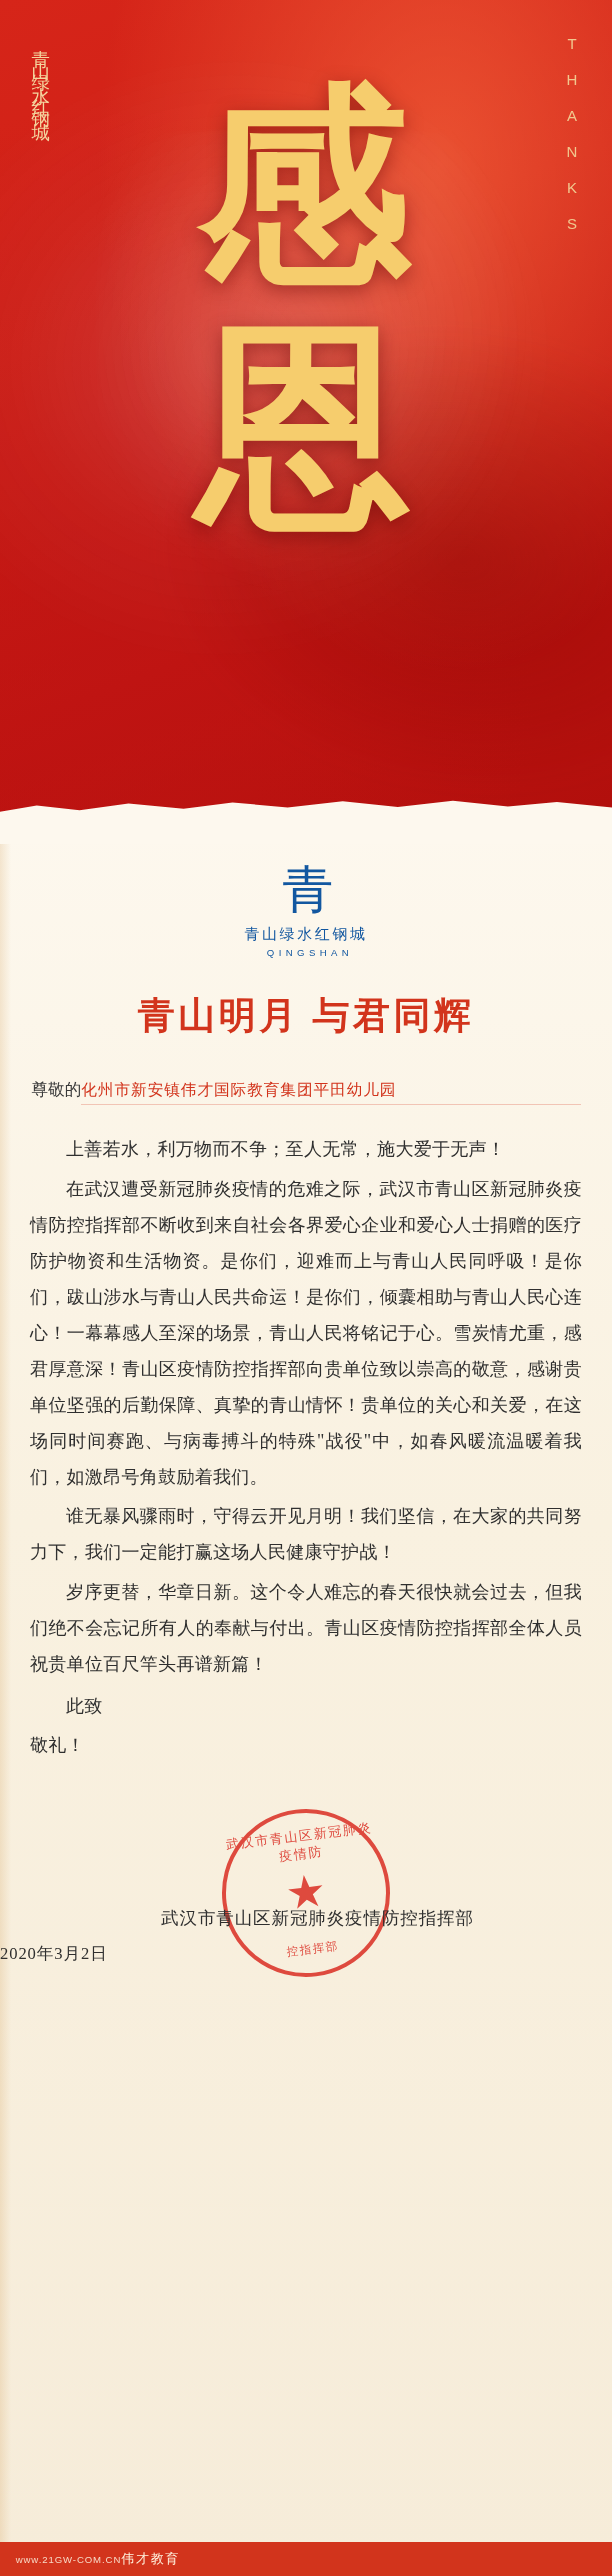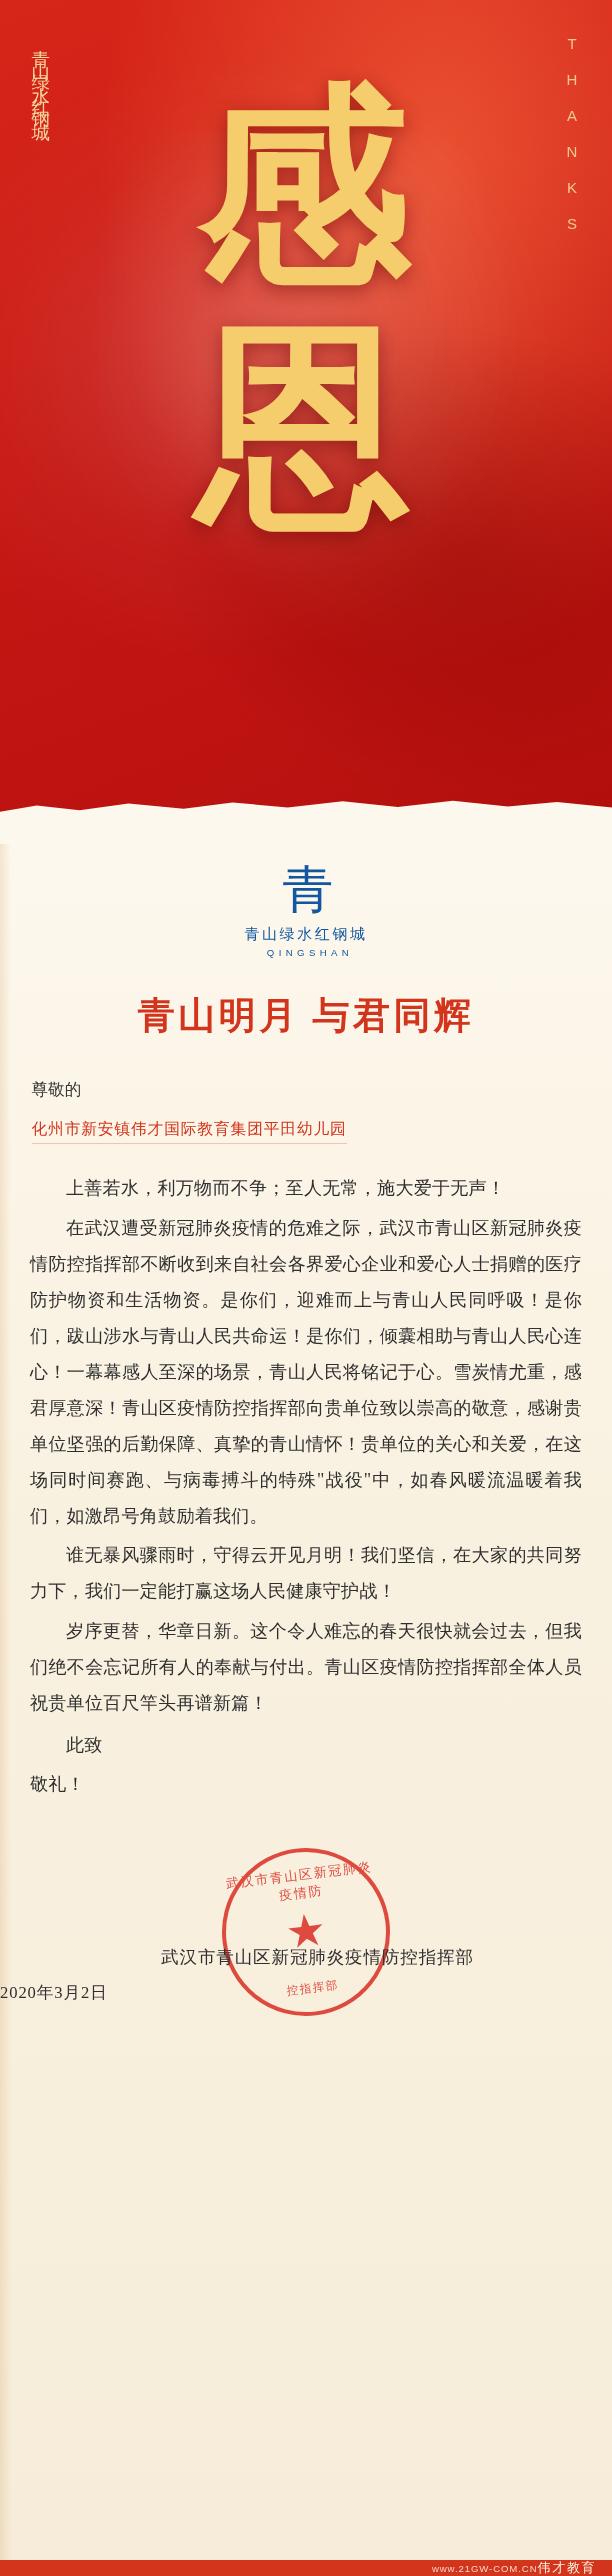--- a/index.html
+++ b/index.html
@@ -153,22 +153,21 @@
     font-weight: 700;
     font-family: "Liberation Serif", serif;
   }
 
   .salutation {
     margin: 38px 31.5px 0 31.5px;
     font-size: 16.6px;
     color: #3a3a3a;
     display: flex;
     align-items: baseline;
-    gap: 18px;
-    flex-direction: column;
+    gap: 0;
   }
   .salutation .who {
     color: #d2341c;
     font-size: 15.7px;
     letter-spacing: 0.9px;
     border-bottom: 0.9px solid rgba(210,52,28,0.25);
     flex: 1;
     padding-bottom: 3px;
   }
 
@@ -244,25 +243,25 @@
     color: #2f2f2f;
     letter-spacing: 0.9px;
     z-index: 4;
   }
 
   
   .footer {
     position: absolute;
     left: 0; bottom: 0;
     width: 612px;
-    height: 16px;
+    height: 34px;
     background: #d2341c;
     display: flex;
     align-items: center;
-    justify-content: flex-end;
+    justify-content: flex-start;
     padding: 0 15.7px;
   }
   .footer .brand {
     color: #fff4e0;
     font-size: 13px;
     letter-spacing: 1.7px;
     font-family: "Liberation Sans", sans-serif;
   }
   .footer .url {
     color: #f7d9c6;

